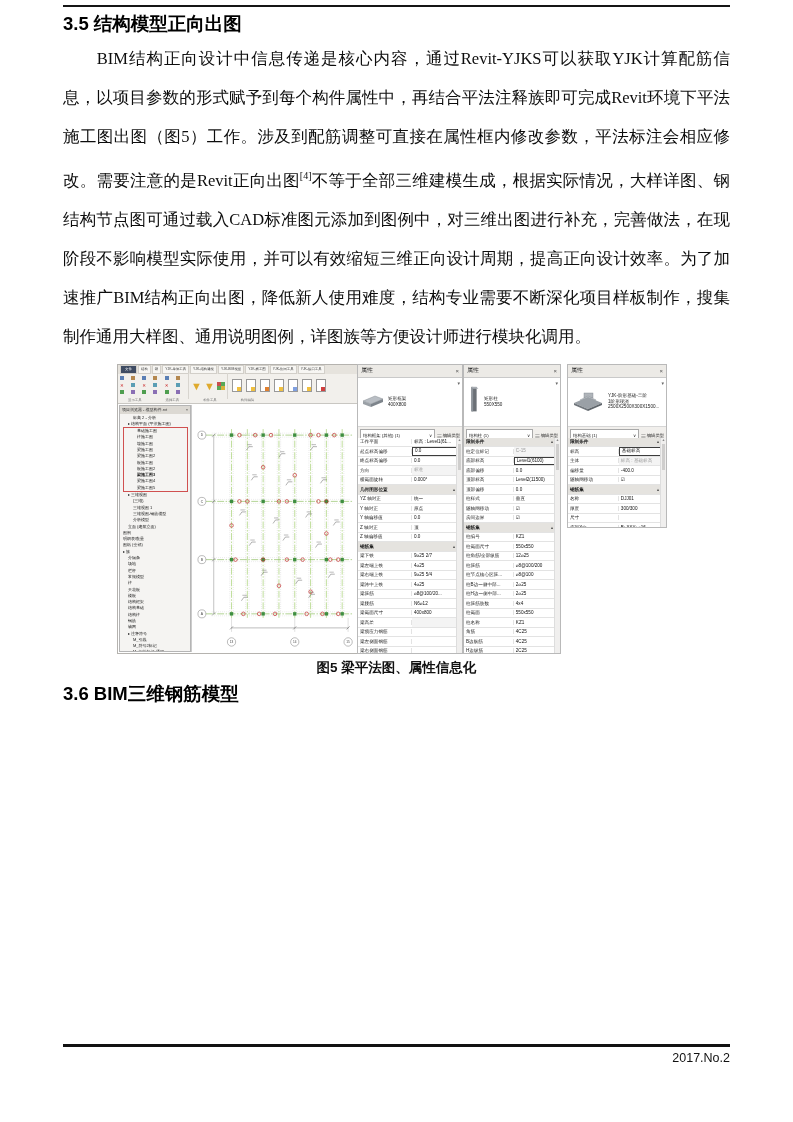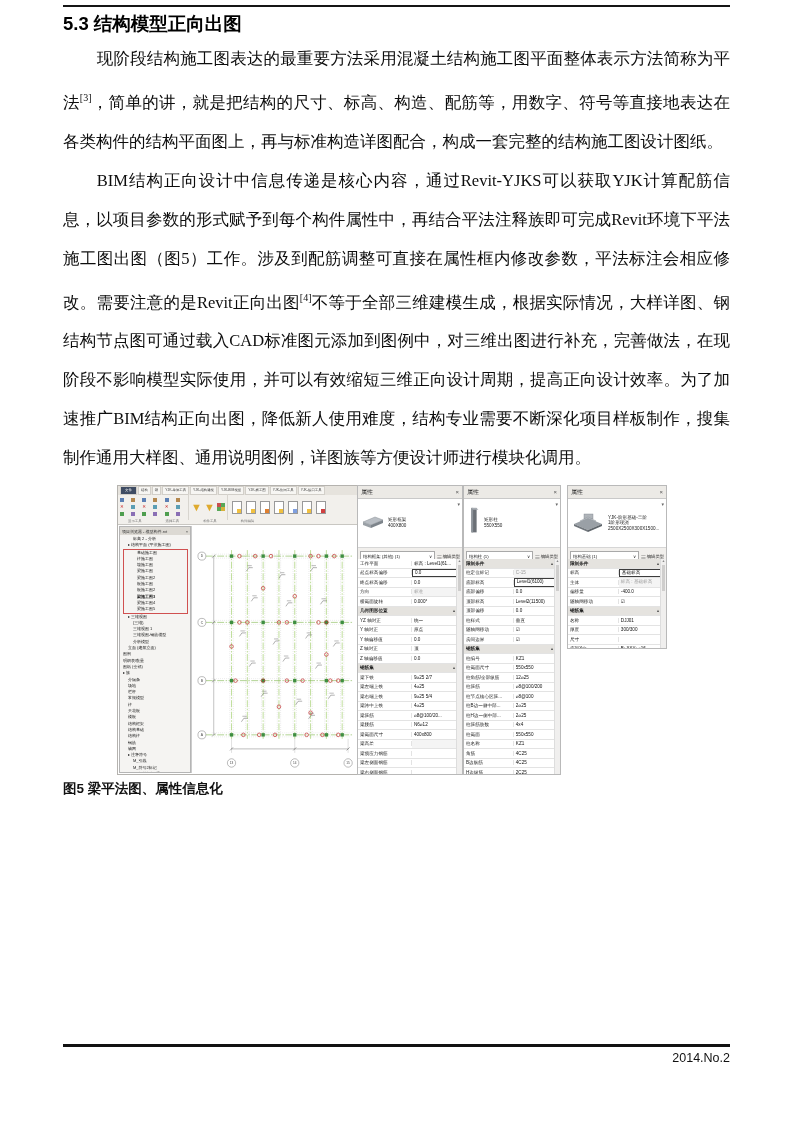--- a/index.html
+++ b/index.html
@@ -10,21 +10,21 @@
         font-size:13px;letter-spacing:1px;color:#000;}
   .header-rule{border-top:2px solid #151515;margin-top:5px;}
   h2.sec{font-family:"Liberation Sans",sans-serif;font-weight:bold;font-size:18.5px;
         margin:4px 0 3px 0;color:#000;}
   p.body{font-size:16.5px;line-height:39px;text-align:justify;text-indent:2.05em;margin:0;}
   p.body sup{font-size:10px;}
   
   figure{margin:8px 0 0 0;padding:0;}
   .fig-canvas{position:relative;margin-left:22px;width:627px;height:288px;background:#fff;
         font-family:"Liberation Sans",sans-serif;}
-  .fig-caption{text-align:left;font-family:"Liberation Sans",sans-serif;font-weight:bold;
+  .fig-caption{text-align:center;font-family:"Liberation Sans",sans-serif;font-weight:bold;
         font-size:13.5px;margin-top:7px;color:#111;}
   
   .revit-window{position:absolute;left:32px;top:0;width:240px;height:288px;background:#fff;
         border:1px solid #b5b3af;}
   .ribbon{position:absolute;top:0;left:0;right:0;height:38px;background:#f2f0ec;
         border-bottom:1px solid #c9c7c2;overflow:hidden;}
   .ribbon-tabs{display:flex;height:9px;background:#e6e3dd;align-items:flex-end;gap:1px;padding-left:2px;}
   .rtab{font-size:3.4px;padding:0 2px;background:#f7f6f3;border:0.5px solid #d2cfc9;height:7px;
         line-height:7px;color:#444;white-space:nowrap;}
   .rtab.dark{background:#3f4c63;color:#fff;min-width:11px;text-align:center;}
@@ -92,23 +92,22 @@
   .footer-text .pageno{display:block;text-align:center;}
   .footer-text .issue{position:absolute;right:0;top:0;}
 </style>
 </head>
 <body>
 
 <div class="page">
   <div class="content">
     <div class="header-rule"></div>
 
-    <h2 class="sec">5.3 结构模型正向出图</h2>
-
-    <p class="body"><span>现阶段结构施工图表达的最重要方法采用混凝土结构施工图平面整体表示方法简称为平法</span><sup>[3]</sup><span>，简单的讲，就是把结构的尺寸、标高、构造、配筋等，用数字、符号等直接地表达在各类构件的结构平面图上，再与标准构造详图配合，构成一套完整的结构施工图设计图纸。</span></p>
+    <h2 class="sec">3.5 结构模型正向出图</h2>
+
 
     <p class="body"><span>BIM结构正向设计中信息传递是核心内容，通过Revit-YJKS可以获取YJK计算配筋信息，以项目参数的形式赋予到每个构件属性中，再结合平法注释族即可完成Revit环境下平法施工图出图（图5）工作。涉及到配筋调整可直接在属性框内修改参数，平法标注会相应修改。需要注意的是Revit正向出图</span><sup>[4]</sup><span>不等于全部三维建模生成，根据实际情况，大样详图、钢结构节点图可通过载入CAD标准图元添加到图例中，对三维出图进行补充，完善做法，在现阶段不影响模型实际使用，并可以有效缩短三维正向设计周期，提高正向设计效率。为了加速推广BIM结构正向出图，降低新人使用难度，结构专业需要不断深化项目样板制作，搜集制作通用大样图、通用说明图例，详图族等方便设计师进行模块化调用。</span></p>
 
     <figure>
       <div class="fig-canvas">
         <div class="revit-window">
           <div class="ribbon">
             <div class="ribbon-tabs" id="ribbonTabs">
                 <span class="rtab dark">文件</span>
                 <span class="rtab">结构</span>
@@ -713,20 +712,21 @@
                 <span class="plabel">底部X向</span>
                 <span class="pval">B: X&amp;Y: ⌀16...</span>
               </div>
             </div>
             <div class="sb">▲<i></i></div>
           </div>
       </div>
       <figcaption class="fig-caption">图5 梁平法图、属性信息化</figcaption>
     </figure>
 
+    <h2 class="sec">3.6 BIM三维钢筋模型</h2>
 
   </div>
 
   <div class="footer-rule"></div>
   <div class="footer-text">
-    <span class="issue">2014.No.2</span>
+    <span class="issue">2017.No.2</span>
   </div>
 </div>
 
 </body></html>

